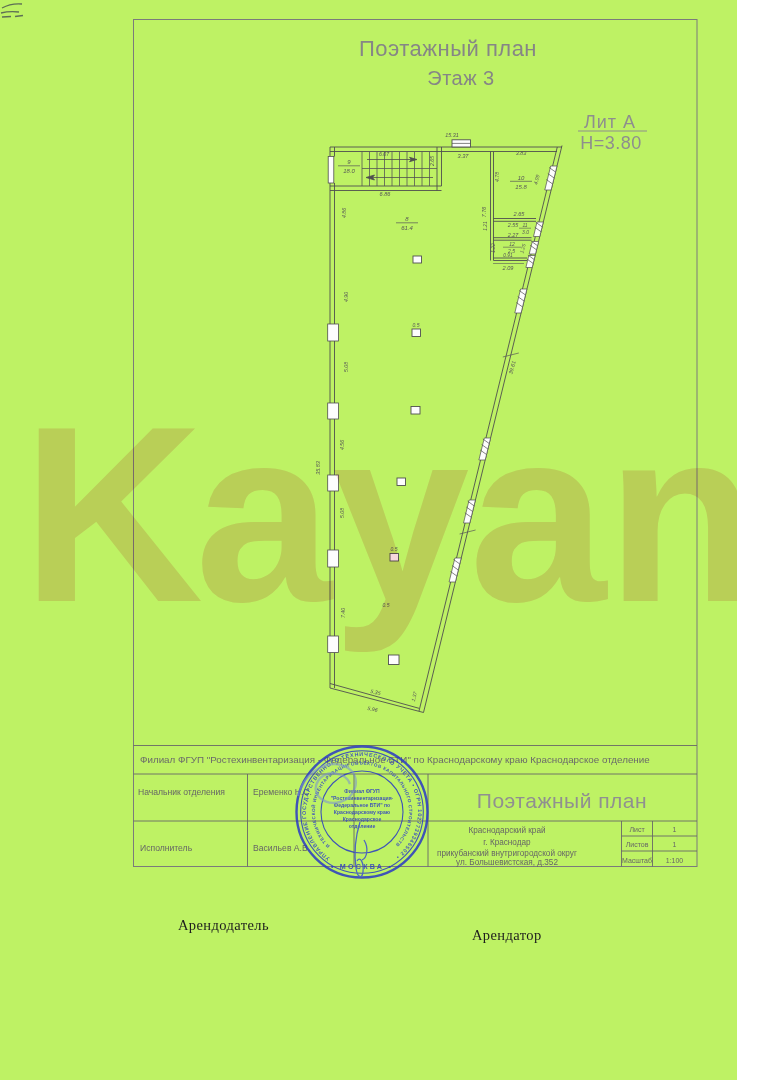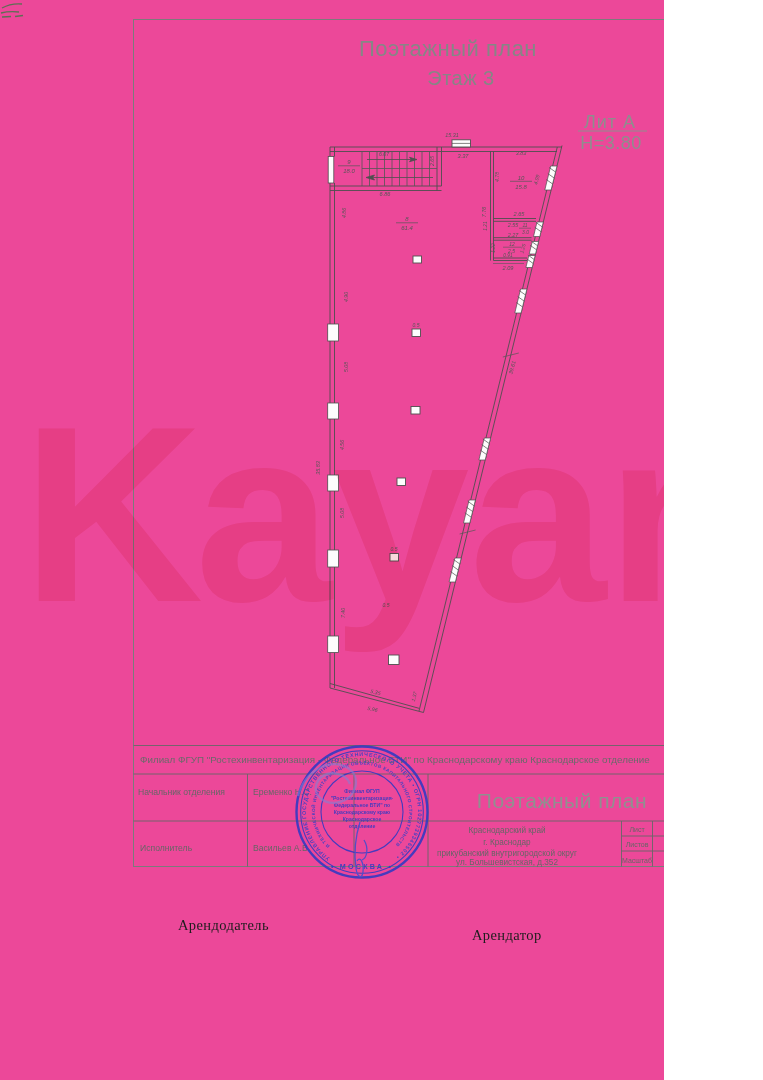--- a/index.html
+++ b/index.html
@@ -1,17 +1,17 @@
 <!DOCTYPE html>
 <html lang="ru"><head>
 <meta charset="utf-8">
 <title>Поэтажный план</title>
 <style>
   html,body{margin:0;padding:0;background:#ffffff;}
-  .page{position:relative;width:664px;height:1080px;background:#ec4899;overflow:hidden;
+  .page{position:relative;width:737px;height:1080px;background:#bef264;overflow:hidden;
         font-family:"Liberation Sans",sans-serif;}
   svg{position:absolute;left:0;top:0;}
   .dim{font-family:"Liberation Sans",sans-serif;font-style:italic;fill:#575757;}
 </style>
 </head>
 <body>
 <div class="page">
 <svg width="763" height="1080" viewBox="0 0 763 1080">
 
 <g stroke="#5e6f55" stroke-width="1.3" fill="none">

